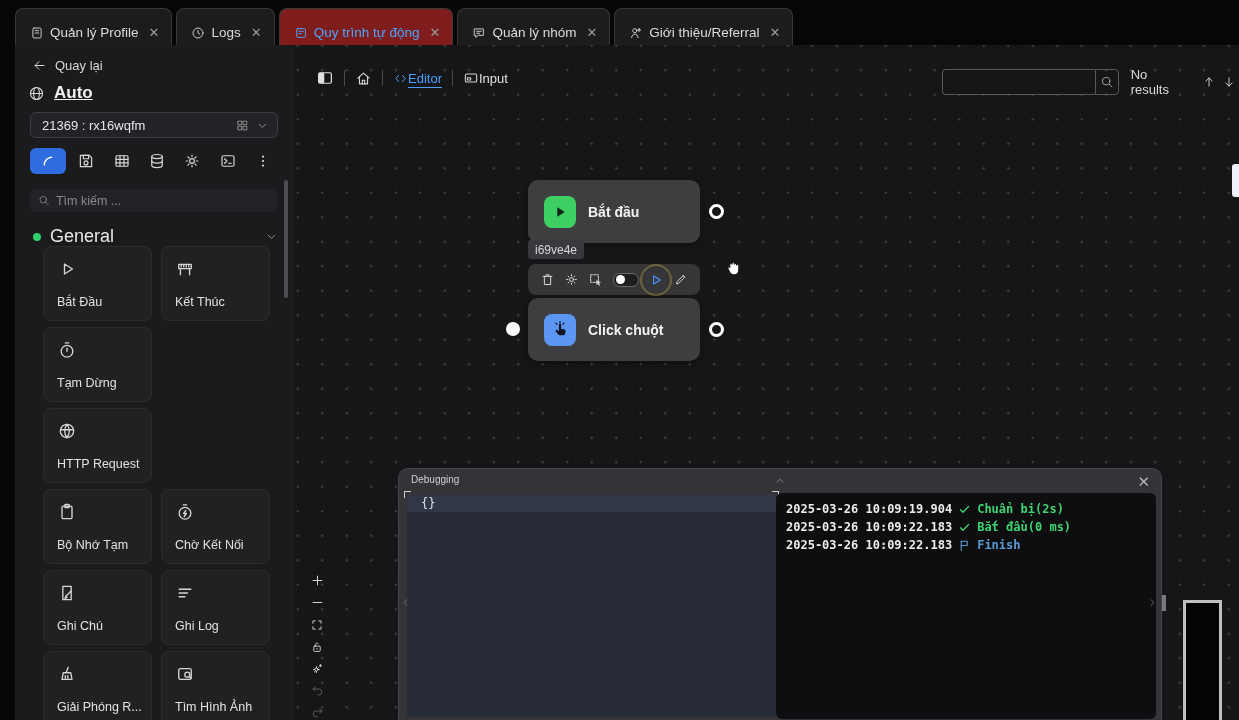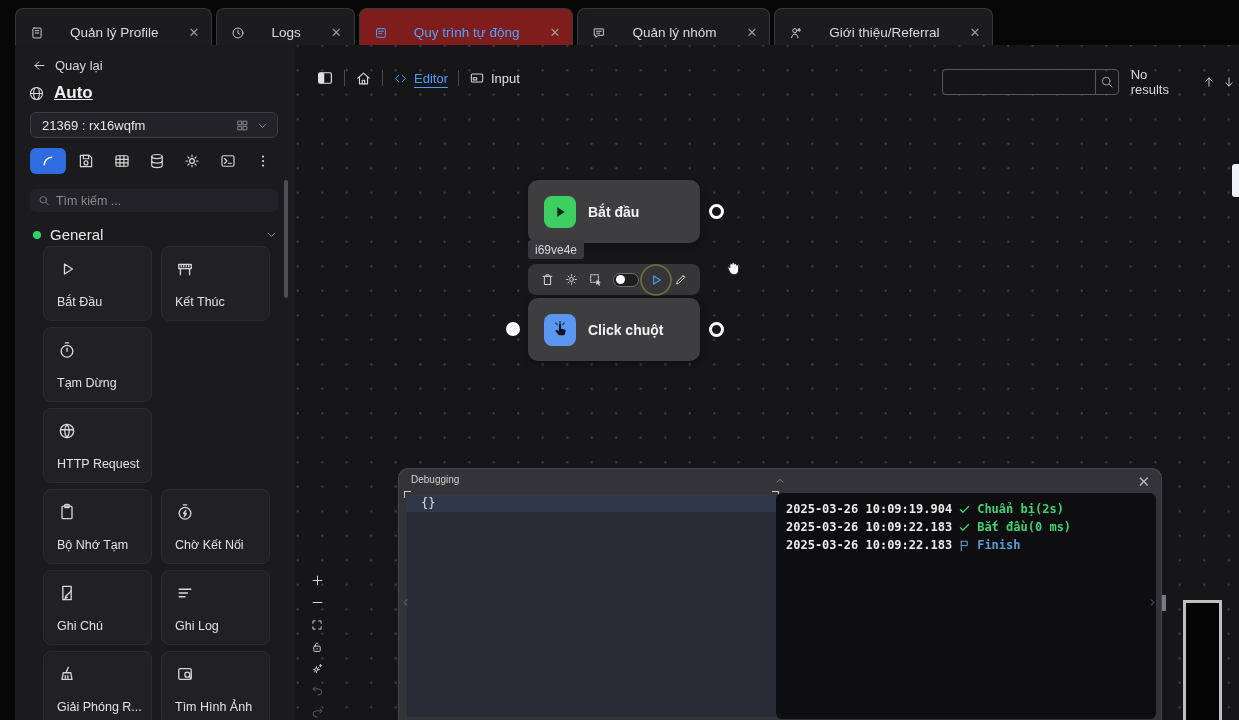--- a/index.html
+++ b/index.html
@@ -2,52 +2,52 @@
 <html><head>
 <meta charset="utf-8">
 <style>
   * { margin:0; padding:0; box-sizing:border-box; }
   html,body { width:1239px; height:720px; overflow:hidden; background:#060607; font-family:"Liberation Sans", sans-serif; }
   svg { display:block; }
   .ico { stroke:#d6d6d6; fill:none; stroke-width:1.6; stroke-linecap:round; stroke-linejoin:round; }
 
   
   #tabbar { position:absolute; left:15px; top:8px; height:37px; display:flex; gap:4px; }
-  .tab { display:flex; align-items:center; gap:26px; padding:11px 12px 0 14px; background:#1c1c1e; border:1px solid #38383b; border-bottom:none; border-radius:8px 8px 0 0; color:#dcdcdc; font-size:13.5px; }
+  .tab { display:flex; align-items:center; gap:6px; padding:11px 12px 0 14px; background:#1c1c1e; border:1px solid #38383b; border-bottom:none; border-radius:8px 8px 0 0; color:#dcdcdc; font-size:13.5px; }
   .tab.active { background:#7f1d1d; color:#4da3ff; }
   .tab .tclose { color:#9a9a9a; font-size:13px; margin-left:4px; cursor:pointer; }
   .tab.active .ticon { stroke:#4da3ff; }
 
   
   #sidebar { position:absolute; left:15px; top:45px; width:280px; bottom:0; background:#1b1b1d; }
   #back-row { position:absolute; left:17px; top:13px; color:#d8d8d8; font-size:13px; display:flex; gap:8px; align-items:center; cursor:pointer; }
   #title-row { position:absolute; left:13px; top:38px; display:flex; gap:9px; align-items:center; color:#f0f0f0; font-size:17px; font-weight:bold;text-decoration:underline; }
   #profile-select { position:absolute; left:15px; top:67px; width:248px; height:26px; background:#232327; border:1px solid #3d3d41; border-radius:6px; display:flex; align-items:center; padding:0 8px 0 11px; color:#e6e6e6; font-size:13px; cursor:pointer; }
   #profile-select .spacer { flex:1; }
   #side-toolbar { position:absolute; left:15px; top:103px; width:248px; display:flex; align-items:center; justify-content:space-between; }
   #side-toolbar .tool { width:30px; height:26px; display:flex; align-items:center; justify-content:center; border-radius:6px; cursor:pointer; }
   #side-toolbar .tool.active { width:36px; background:#2e6ce0; }
   #side-search { position:absolute; left:15px; top:144px; width:248px; height:23px; background:#232327; border-radius:6px; display:flex; align-items:center; padding:0 8px; gap:6px;justify-content:flex-end; }
   #side-search input { background:transparent; border:none; outline:none; color:#cfcfcf; font-size:12.5px; width:100%; font-family:"Liberation Sans",sans-serif; }
   #side-search input::placeholder { color:#8a8a8a; }
-  #section-header { position:absolute; left:18px; top:181px; width:245px; display:flex; align-items:center; gap:9px; color:#e8e8e8; font-size:15px; cursor:pointer; }
+  #section-header { position:absolute; left:18px; top:181px; width:245px; display:flex; align-items:center; gap:9px; color:#e8e8e8; font-size:18px; cursor:pointer; }
   #section-header .dot { width:8px; height:8px; border-radius:50%; background:#2fd06b; }
   #section-header .chev { margin-left:auto; }
   .card { position:absolute; width:109px; height:75px; background:#212124; border:1px solid #2c2c2f; border-radius:8px; padding:12px 0 0 13px; cursor:grab; }
   .card .clabel { position:absolute; left:13px; bottom:11px; font-size:12.5px; color:#e2e2e2; white-space:nowrap; }
   #side-scroll { position:absolute; right:7px; top:135px; width:4px; height:118px; background:#4e4e52; border-radius:2px; }
 
   
   #canvas { position:absolute; left:295px; top:45px; right:0; bottom:0; background:#161618;
     background-image:radial-gradient(circle, #3e3e41 1.1px, transparent 1.4px);
     background-size:24.5px 24.5px; background-position:15px 13px; overflow:hidden; }
 
   #canvas-toolbar { position:absolute; left:21px; top:24px; display:flex; align-items:center; gap:10px; }
   .vsep { width:1px; height:16px; background:#4a4a4d; }
-  .tb-item { display:flex; align-items:center; gap:6px; font-size:13px; color:#e0e0e0; cursor:pointer;justify-content:space-between; }
+  .tb-item { display:flex; align-items:center; font-size:13px; color:#e0e0e0; cursor:pointer;justify-content:space-between; }
   .tb-item.active { color:#4a9eff; }
   .tb-item.active .tb-label { text-decoration:underline; text-underline-offset:4px; }
 
   #canvas-search { position:absolute; left:647px; top:22px; display:flex; align-items:center; }
   #canvas-search .box { width:153px; height:26px; background:#151517; border:1px solid #58585b; border-right:none; border-radius:4px 0 0 4px; padding:0 8px; }
   #canvas-search .box input { width:100%; height:100%; background:transparent; border:none; outline:none; color:#ddd; font-size:13px; }
   #canvas-search .mag { width:24px; height:26px; border:1px solid #58585b; border-radius:0 4px 4px 0; display:flex; align-items:center; justify-content:center; cursor:pointer; }
   #canvas-search .nores { color:#dcdcdc; font-size:13px; margin:0 10px 0 12px; }
   #canvas-search .navarrow { padding:2px 3px; cursor:pointer; }
 

